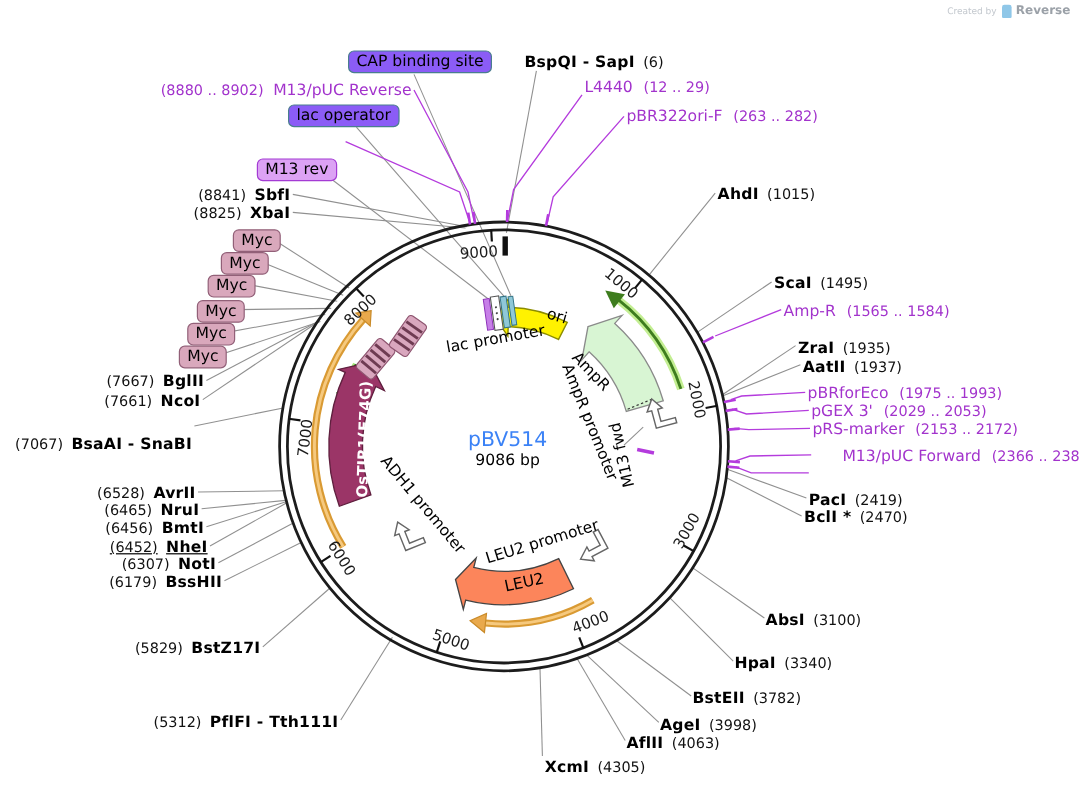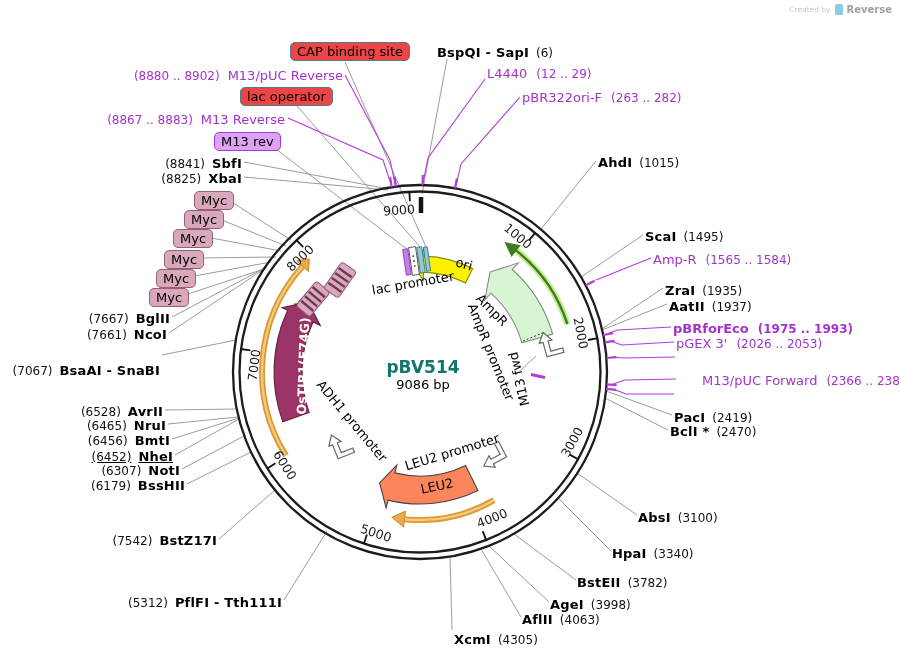--- a/index.html
+++ b/index.html
@@ -9,26 +9,26 @@
   .lbl{position:absolute;white-space:nowrap;font-size:13px;color:#000;}
   .site .name{font-weight:bold;letter-spacing:0.2px;}
   .site .pos{font-size:12px;color:#111;}
   .site-left .pos{margin-right:7px;text-align:center;}
   .site-right .pos{margin-left:7px;}
   .primer{color:#A233CC;}
   .primer .range{font-size:12px;}
   .primer-left .range{margin-right:8px;}
   .primer-right .range{margin-left:9px;}
   .boxed{border-radius:5px;padding:0px 6px;font-size:13px;line-height:17px;color:#000;}
-  .box-teal{background:#ef4444;border:1.3px solid #4A7E8F;}
+  .box-teal{background:#8b5cf6;border:1.3px solid #4A7E8F;}
   .box-purple{background:#DCA2F4;border:1.3px solid #A43BD4;}
   .box-pink{background:#D9A8BC;border:1.3px solid #926078;}
   .tick-label{position:absolute;font-size:12.5px;color:#1a1a1a;}
   .feat{position:absolute;font-size:13px;color:#000;}
-  .center-name{position:absolute;font-size:17px;font-weight:bold;color:#0f766e;transform:translate(-50%,-50%);}
+  .center-name{position:absolute;font-size:17px;font-weight:normal;color:#3b82f6;transform:translate(-50%,-50%);}
   .center-size{position:absolute;font-size:13px;color:#000;transform:translate(-50%,-50%);}
   .wm{position:absolute;top:4px;right:8px;display:flex;align-items:center;gap:4px;}
   .wm .created{font-size:7.5px;color:#C3C8CE;}
   .wm .ribbon{width:8px;height:11px;background:#8FC7E8;border-radius:2px 2px 1px 1px;}
   .wm .brand{font-size:10px;font-weight:600;color:#9BA1A8;}
 </style>
 </head>
 <body>
 
 <div id="stage">
@@ -239,40 +239,40 @@
   <div class="lbl site site-left" style="right:658px;top:171px;"><span class="pos">(8825)</span><span class="name">XbaI</span></div>
   <div class="lbl site site-left" style="right:730px;top:311px;"><span class="pos">(7667)</span><span class="name">BglII</span></div>
   <div class="lbl site site-left" style="right:733px;top:327px;"><span class="pos">(7661)</span><span class="name">NcoI</span></div>
   <div class="lbl site site-left" style="right:740px;top:363px;"><span class="pos">(7067)</span><span class="name">BsaAI - SnaBI</span></div>
   <div class="lbl site site-left" style="right:737px;top:404px;"><span class="pos">(6528)</span><span class="name">AvrII</span></div>
   <div class="lbl site site-left" style="right:734px;top:418px;"><span class="pos">(6465)</span><span class="name">NruI</span></div>
   <div class="lbl site site-left" style="right:730px;top:433px;"><span class="pos">(6456)</span><span class="name">BmtI</span></div>
   <div class="lbl site site-left" style="right:727px;top:449px;text-decoration:underline;"><span class="pos">(6452)</span><span class="name">NheI</span></div>
   <div class="lbl site site-left" style="right:720px;top:463px;"><span class="pos">(6307)</span><span class="name">NotI</span></div>
   <div class="lbl site site-left" style="right:715px;top:478px;"><span class="pos">(6179)</span><span class="name">BssHII</span></div>
-  <div class="lbl site site-left" style="right:683px;top:533px;"><span class="pos">(7542)</span><span class="name">BstZ17I</span></div>
+  <div class="lbl site site-left" style="right:683px;top:533px;"><span class="pos">(5829)</span><span class="name">BstZ17I</span></div>
   <div class="lbl site site-left" style="right:618px;top:595px;"><span class="pos">(5312)</span><span class="name">PflFI - Tth111I</span></div>
 
   <div class="lbl site site-right" style="left:437px;top:45px;"><span class="name">BspQI - SapI</span><span class="pos">(6)</span></div>
   <div class="lbl site site-right" style="left:598px;top:155px;"><span class="name">AhdI</span><span class="pos">(1015)</span></div>
   <div class="lbl site site-right" style="left:645px;top:229px;"><span class="name">ScaI</span><span class="pos">(1495)</span></div>
   <div class="lbl site site-right" style="left:665px;top:283px;"><span class="name">ZraI</span><span class="pos">(1935)</span></div>
   <div class="lbl site site-right" style="left:669px;top:299px;"><span class="name">AatII</span><span class="pos">(1937)</span></div>
   <div class="lbl site site-right" style="left:674px;top:410px;"><span class="name">PacI</span><span class="pos">(2419)</span></div>
   <div class="lbl site site-right" style="left:670px;top:424px;"><span class="name">BclI *</span><span class="pos">(2470)</span></div>
   <div class="lbl site site-right" style="left:638px;top:510px;"><span class="name">AbsI</span><span class="pos">(3100)</span></div>
   <div class="lbl site site-right" style="left:612px;top:546px;"><span class="name">HpaI</span><span class="pos">(3340)</span></div>
   <div class="lbl site site-right" style="left:577px;top:575px;"><span class="name">BstEII</span><span class="pos">(3782)</span></div>
   <div class="lbl site site-right" style="left:550px;top:597px;"><span class="name">AgeI</span><span class="pos">(3998)</span></div>
   <div class="lbl site site-right" style="left:522px;top:612px;"><span class="name">AflII</span><span class="pos">(4063)</span></div>
   <div class="lbl site site-right" style="left:454px;top:632px;"><span class="name">XcmI</span><span class="pos">(4305)</span></div>
 
   <div class="lbl primer primer-left" style="right:557px;top:68px;"><span class="range">(8880 .. 8902)</span><span class="pname">M13/pUC Reverse</span></div>
-  <div class="lbl primer primer-left" style="right:615px;top:112px;"><span class="range">(8867 .. 8883)</span><span class="pname">M13 Reverse</span></div>
 
   <div class="lbl primer primer-right" style="left:487px;top:66px;"><span class="pname">L4440</span><span class="range">(12 .. 29)</span></div>
   <div class="lbl primer primer-right" style="left:522px;top:90px;"><span class="pname">pBR322ori-F</span><span class="range">(263 .. 282)</span></div>
   <div class="lbl primer primer-right" style="left:653px;top:252px;"><span class="pname">Amp-R</span><span class="range">(1565 .. 1584)</span></div>
-  <div class="lbl primer primer-right" style="left:673px;top:321px;font-weight:bold;"><span class="pname">pBRforEco</span><span class="range">(1975 .. 1993)</span></div>
-  <div class="lbl primer primer-right" style="left:676px;top:336px;"><span class="pname">pGEX 3'</span><span class="range">(2026 .. 2053)</span></div>
+  <div class="lbl primer primer-right" style="left:673px;top:321px;"><span class="pname">pBRforEco</span><span class="range">(1975 .. 1993)</span></div>
+  <div class="lbl primer primer-right" style="left:676px;top:336px;"><span class="pname">pGEX 3'</span><span class="range">(2029 .. 2053)</span></div>
+  <div class="lbl primer primer-right" style="left:677px;top:351px;"><span class="pname">pRS-marker</span><span class="range">(2153 .. 2172)</span></div>
   <div class="lbl primer primer-right" style="left:702px;top:373px;text-align:center;"><span class="pname">M13/pUC Forward</span><span class="range">(2366 .. 2388)</span></div>
 
 </div>
 
 </body></html>

